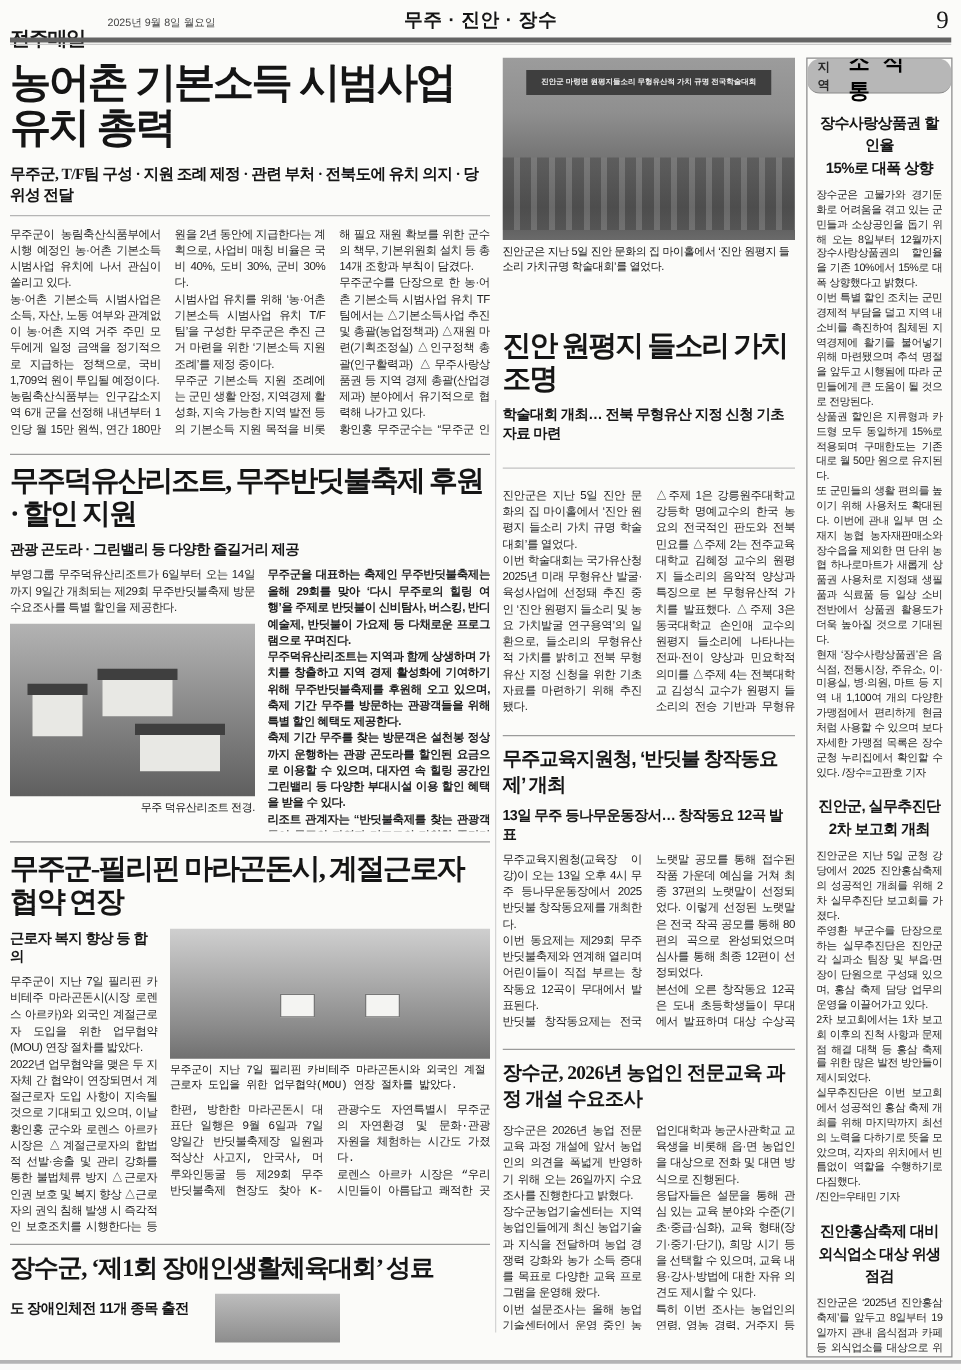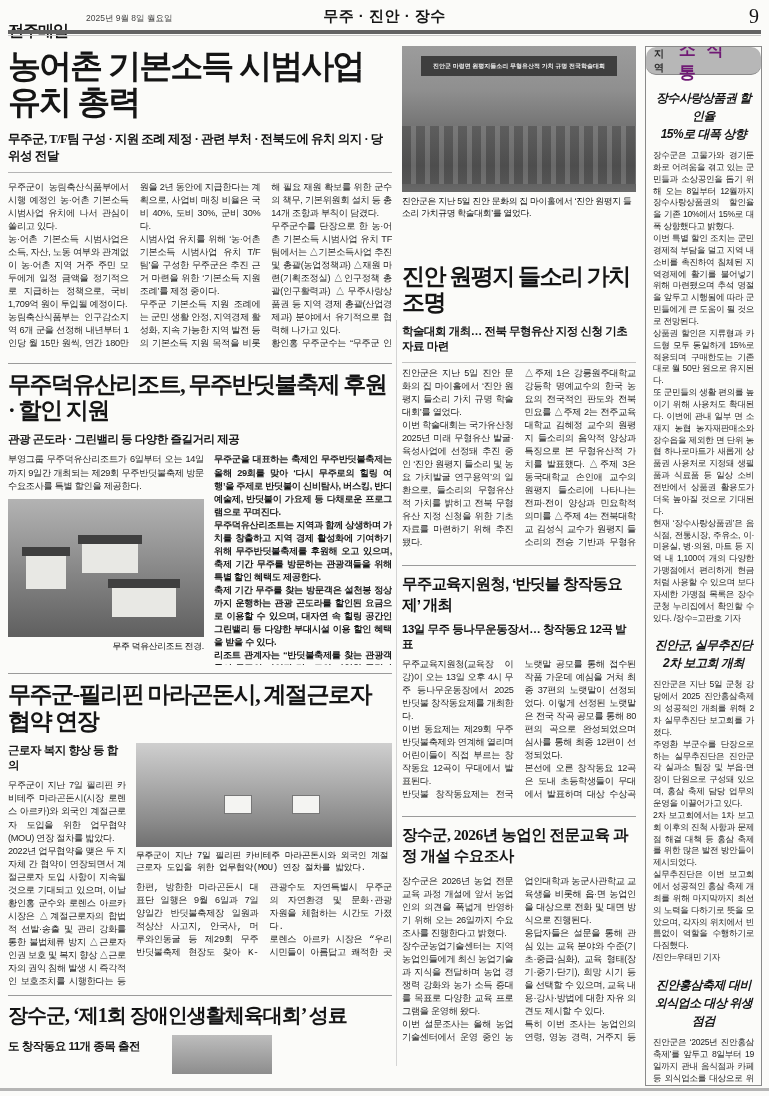--- a/index.html
+++ b/index.html
@@ -53,24 +53,24 @@
   .ph-sport { width:100px; height:62px; background:linear-gradient(180deg,#bdbdbd 0%,#939393 55%,#6e6e6e 100%); flex:none; }
 
   
   .cols3 { column-count:3; column-gap:11px; column-fill:auto; }
   .cols2 { column-count:2; column-gap:11px; column-fill:auto; }
   .row { display:flex; }
 
   
   .sb-band { height:27px; background:#b7b7b7; display:flex; align-items:center; padding:0 8px; border-bottom:1px solid #8a8a8a;border-radius:10px; }
   .sb-label { font-size:10px; font-weight:bold; color:#2a2a2a; margin-right:5px; }
-  .sb-title { font-size:17px; font-weight:bold; color:#701a75; letter-spacing:3px; }
+  .sb-title { font-size:17px; font-weight:bold; color:#000000; letter-spacing:3px; }
   .sb-inner { padding:6px 7px; }
   .sb-item-title { text-align:center; font-size:12px; font-weight:bold; letter-spacing:-0.5px; line-height:1.5;
-    white-space:pre-line; margin:8px 0 7px;font-style:italic; }
+    white-space:pre-line; margin:8px 0 7px; }
   .sb-body { font-size:8.6px; line-height:1.38; letter-spacing:-0.3px; text-align:justify; white-space:pre-line; color:#1d1d1d; }
 
   .footer-rule { position:absolute; left:0; right:0; top:1088px; height:3px; background:#b5b5b5; }
 </style>
 </head>
 <body>
 
 <div class="page">
 
   <div class="masthead">
@@ -147,38 +147,38 @@
 로렌스 아르카 시장은 “우리 시민들이 아름답고 쾌적한 곳에서 일하고 있어 안심이 된다”며 “마라곤돈시의 인력이 무주군에 안정적으로 공급될 수 있도록 최선을 다할 것”이라고 전했다.  /무주=전운선 기자</div>
         </div>
       </div>
     </div>
 
     <hr class="divider">
 
     <div>
       <div class="h-serif-md" style="margin:2px 0 8px;">장수군, ‘제1회 장애인생활체육대회’ 성료</div>
       <div class="row" style="align-items:flex-start; margin-bottom:6px;">
-        <div class="subhead" style="flex:1; padding-top:4px;">도 창작동요 11개 종목 출전</div>
+        <div class="subhead" style="flex:1; padding-top:4px;">도 장애인체전 11개 종목 출전</div>
         <div class="photo ph-sport"></div>
         <div style="width:120px; flex:none;"></div>
       </div>
 
     </div>
   </div>
 
   <div class="region-mid">
 
     <div>
       <div class="photo ph-group">
         <div class="ph-banner">진안군 마령면 원평지들소리 무형유산적 가치 규명 전국학술대회</div>
         <div class="ph-people"></div>
       </div>
       <div class="caption" style="margin:4px 0 8px;">진안군은 지난 5일 진안 문화의 집 마이홀에서 ‘진안 원평지 들소리 가치규명 학술대회’를 열었다.</div>
       <div class="h-serif-lg" style="margin-bottom:7px;">진안 원평지 들소리 가치 조명</div>
-      <div class="subhead" style="padding-bottom:8px; border-bottom:1px solid #c2c2c2; margin-bottom:4px;">학술대회 개최… 전북 무형유산 지정 신청 기초자료 마련</div>
+      <div class="subhead" style="padding-bottom:20px; border-bottom:1px solid #c2c2c2; margin-bottom:15px;">학술대회 개최… 전북 무형유산 지정 신청 기초자료 마련</div>
       <div class="body-text cols2" style="height:190px;">진안군은 지난 5일 진안 문화의 집 마이홀에서 ‘진안 원평지 들소리 가치 규명 학술대회’를 열었다.
 이번 학술대회는 국가유산청 2025년 미래 무형유산 발굴·육성사업에 선정돼 추진 중인 ‘진안 원평지 들소리 및 농요 가치발굴 연구용역’의 일환으로, 들소리의 무형유산적 가치를 밝히고 전북 무형유산 지정 신청을 위한 기초자료를 마련하기 위해 추진됐다.
 △주제 1은 강릉원주대학교 강등학 명예교수의 한국 농요의 전국적인 판도와 전북민요를 △주제 2는 전주교육대학교 김혜정 교수의 원평지 들소리의 음악적 양상과 특징으로 본 무형유산적 가치를 발표했다. △주제 3은 동국대학교 손인애 교수의 원평지 들소리에 나타나는 전파·전이 양상과 민요학적 의미를 △주제 4는 전북대학교 김성식 교수가 원평지 들소리의 전승 기반과 무형유산적 위상을 발표했다.
 토론은 전남대학교 이옥희 교수가 좌장을 맡아 들소리의 보존·전승과 지정 신청 방안에 대해 심도 있는 논의를 이어갔다.
 전춘성 진안군수는 “원평지 들소리는 조상들의 삶과 얼이 깃든 소중한 향토 유산”이라며 “전북 무형유산 지정을 위해 최선을 다하겠다”고 말했다.  /진안=우태민 기자</div>
     </div>
 
     <hr class="divider">
 
     <div>

